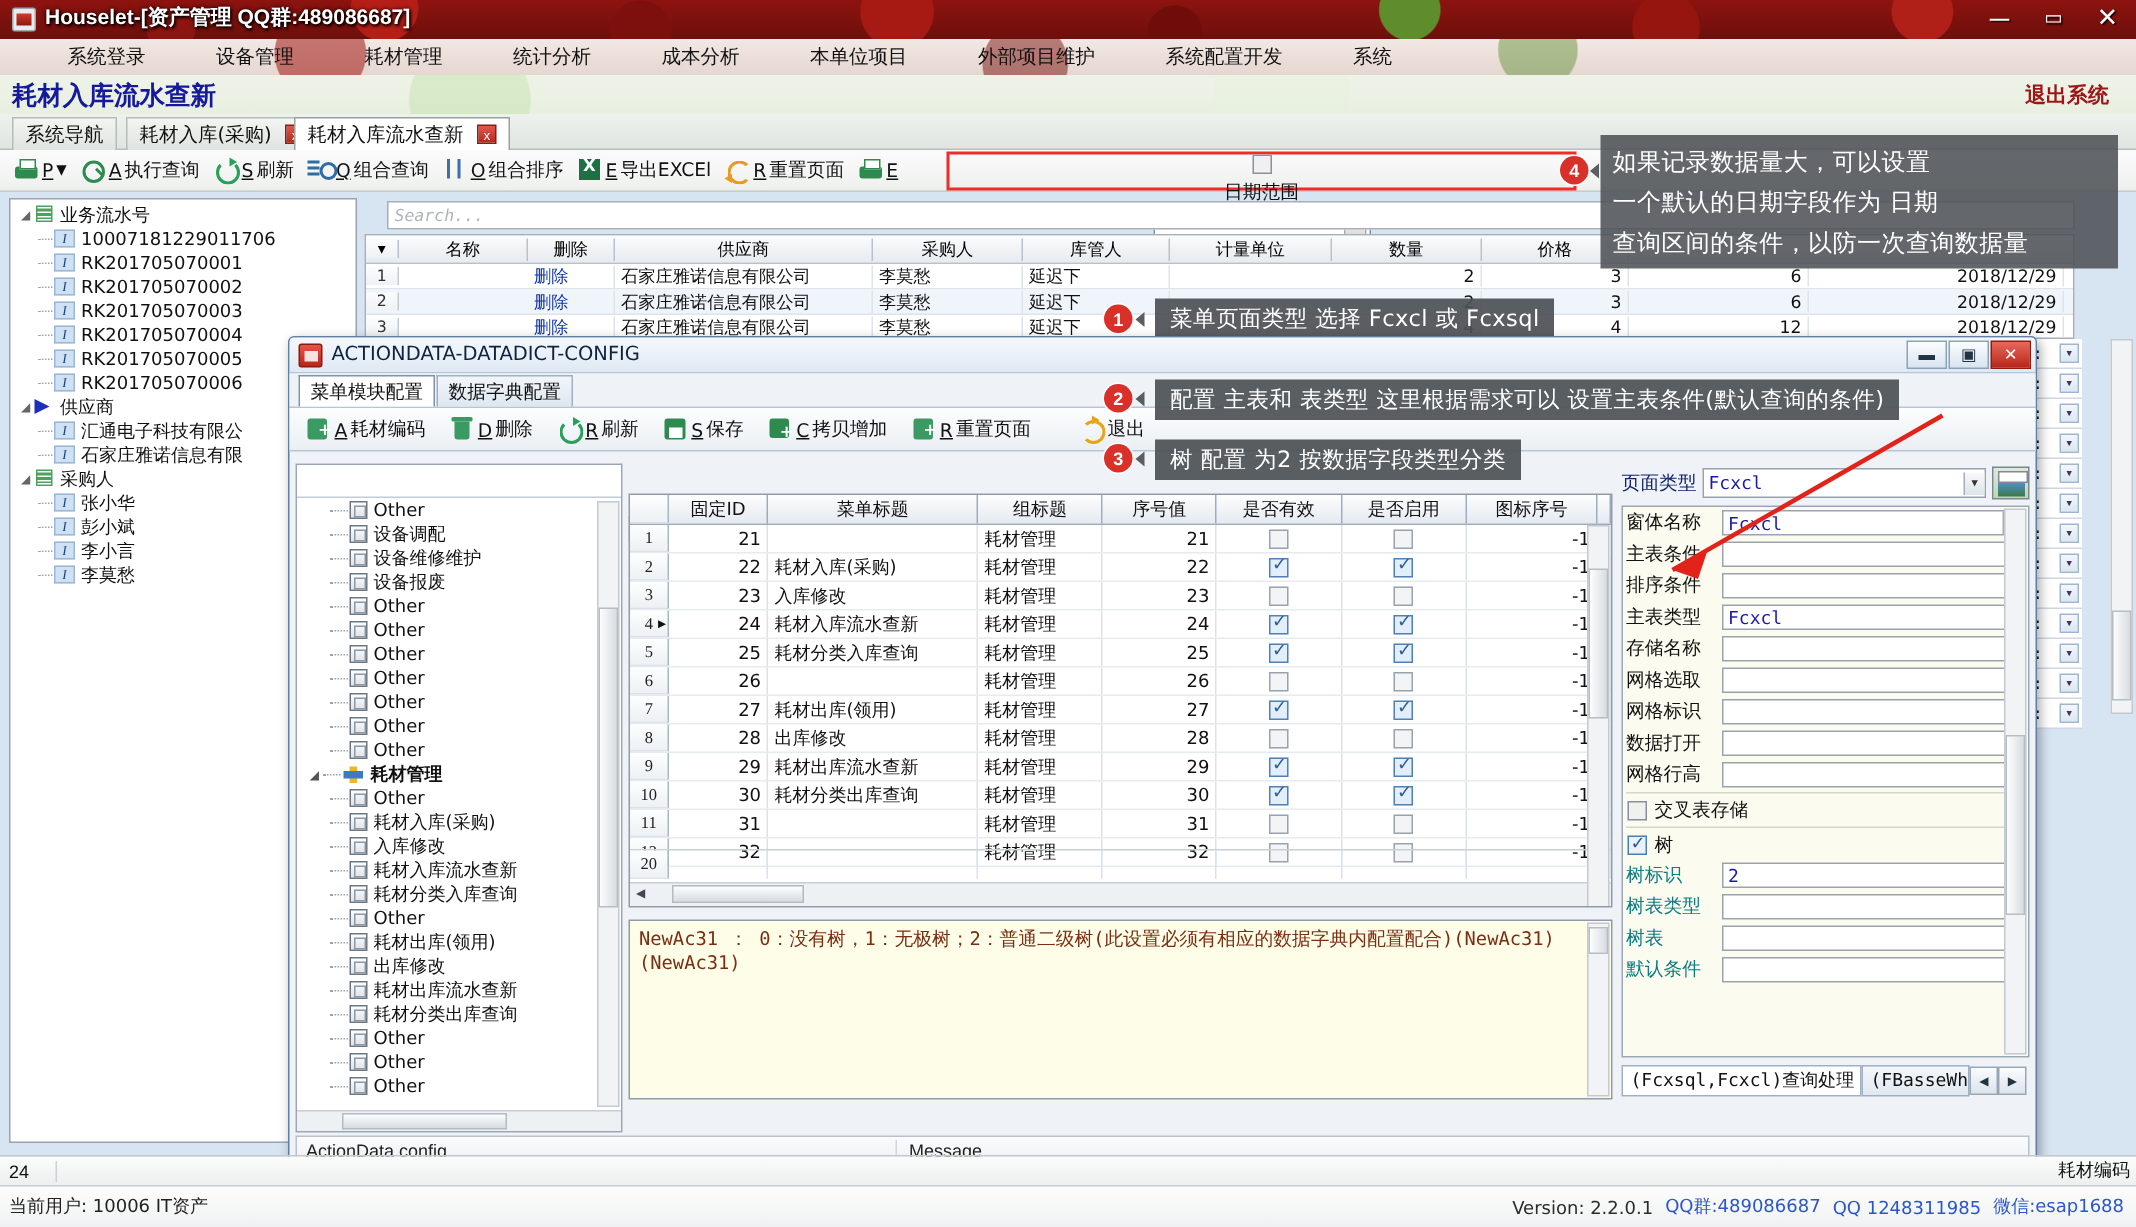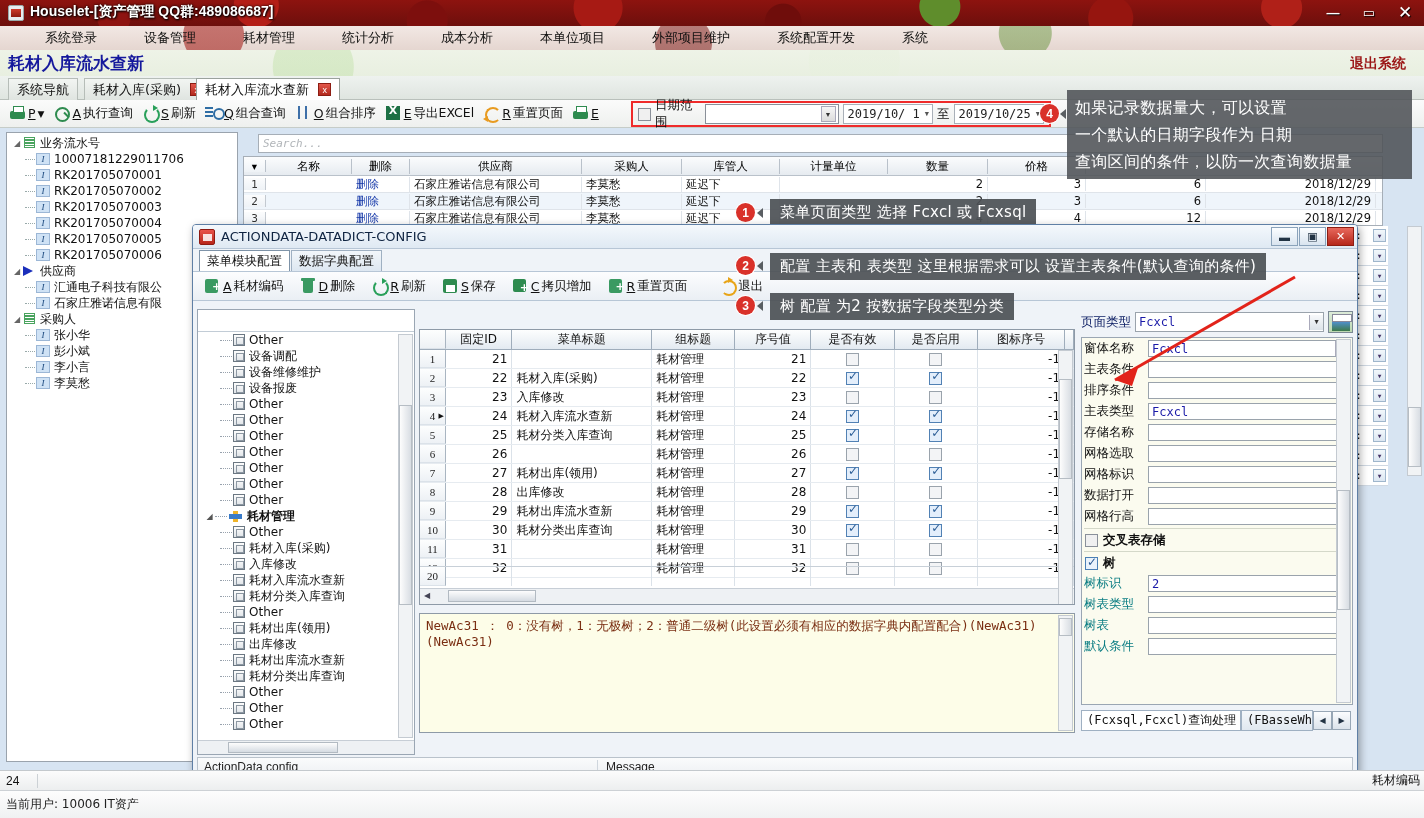--- a/index.html
+++ b/index.html
@@ -131,20 +131,21 @@
   .ic-exit:before{content:"";position:absolute;left:2px;top:2px;width:12px;height:12px;border:2px solid #e8a417;border-left-color:transparent;border-radius:50%;}
   .ic-exit:after{content:"";position:absolute;left:9px;top:-1px;border-left:5px solid #e8a417;border-top:3px solid transparent;border-bottom:3px solid transparent;}
   .ic-add:before{content:"";position:absolute;left:1px;top:1px;width:13px;height:14px;background:#3a9a62;border-radius:2px;}
   .ic-add:after{content:"+";position:absolute;left:8px;top:4px;color:#fff;font-size:11px;font-weight:bold;line-height:10px;}
 
   
   .daterange-wrap {
     position:absolute; left:631px; top:101px; width:420px; height:26px;
     border:2px solid #ef2b2b; display:flex; align-items:center; padding:0 5px; gap:4px;
     background:linear-gradient(180deg,#fafafa,#eef0ee);
+    flex-direction:column;
   }
   .chk { width:13px; height:13px; border:1px solid #8a9099; background:#f0f0f0; display:inline-block; flex:none; position:relative; }
   .chk.on { background:#e9f2fb; border-color:#4a7fb5; }
   .chk.on:after { content:"✓"; position:absolute; left:1px; top:-3px; font-size:12px; color:#2a5a94; }
   .lbl { font-size:12.5px; color:#111; font-family:"DejaVu Sans","Liberation Sans",sans-serif; }
   .combo { height:20px; background:#fff; border:1px solid #8a9099; display:flex; align-items:center;
     justify-content:space-between; padding:0 2px 0 4px; font-size:12px; color:#222; }
   .combo .arr { width:15px; height:16px; background:linear-gradient(180deg,#f6f6f6,#dcdcdc);
     border:1px solid #aab; display:flex; align-items:center; justify-content:center; font-size:7px; color:#333; }
   .dtp { height:20px; background:#fff; border:1px solid #a9b0b8; display:flex; align-items:center;
@@ -294,21 +295,21 @@
   .pname { width:62px; flex:none; font-size:12.5px; color:#111;
     font-family:"DejaVu Sans","Liberation Sans",sans-serif; }
   .pname.teal { color:#0b7d83; }
   .pfield { flex:1; height:17px; background:#fff; border:1px solid #9aa3ac; font-size:12px;
     display:flex; align-items:center; padding:0 3px; color:#1a1aa8;
     font-family:"DejaVu Sans Mono","Liberation Mono",monospace; }
   .pfield.num { justify-content:flex-end; color:#111; }
   .pfield.combo2 { justify-content:space-between; padding-right:0; }
   .pfield .ar { width:14px; height:15px; background:linear-gradient(180deg,#f7f9fb,#dde3e9);
     border-left:1px solid #aab; display:flex; align-items:center; justify-content:center; font-size:7px; color:#333; }
-  .prow.chk-row { height:20px; padding-left:3px; gap:5px;font-weight:bold; }
+  .prow.chk-row { height:20px; padding-left:3px; gap:5px; }
   .prow.chk-row .lbl3 { font-size:12.5px; color:#111; font-family:"DejaVu Sans","Liberation Sans",sans-serif; }
   .pr-sep { height:1px; background:#d4d8c9; margin:1px 2px; }
 
   .pr-bottomtabs { position:absolute; left:0; right:0; bottom:24px; height:22px; display:flex; align-items:center; }
   .prb-tab { height:21px; display:flex; align-items:center; padding:0 5px; font-size:12px;
     border:1px solid #9fb0c2; background:linear-gradient(180deg,#f4f7fa,#e0e8f0);
     font-family:"DejaVu Sans Mono","Liberation Mono",monospace; color:#111; white-space:nowrap; overflow:hidden; }
   .prb-tab.active { background:#fff; }
   .prb-nav { width:19px; height:19px; border:1px solid #97a6b5; background:linear-gradient(180deg,#fbfcfe,#dbe3eb);
     display:flex; align-items:center; justify-content:center; font-size:8px; color:#234; }
@@ -1243,15 +1244,21 @@
     <line x1="215" y1="5" x2="35" y2="108" stroke="#e2231a" stroke-width="3"></line>
     <polygon points="35,108 58,96 52,114" fill="#e2231a"></polygon>
   </svg>
 
   <div class="bottombar1">
     <div class="bb1-num">24</div>
     <div class="bb1-right">耗材编码</div>
   </div>
   <div class="bottombar2">
     <div class="bb2-left">当前用户: 10006 IT资产</div>
+    <div class="bb2-right">
+      <span>Version: 2.2.0.1</span>
+      <span class="blue">QQ群:489086687</span>
+      <span class="blue">QQ  1248311985</span>
+      <span class="blue">微信:esap1688</span>
+    </div>
   </div>
 
 </div>
 
 </body></html>

